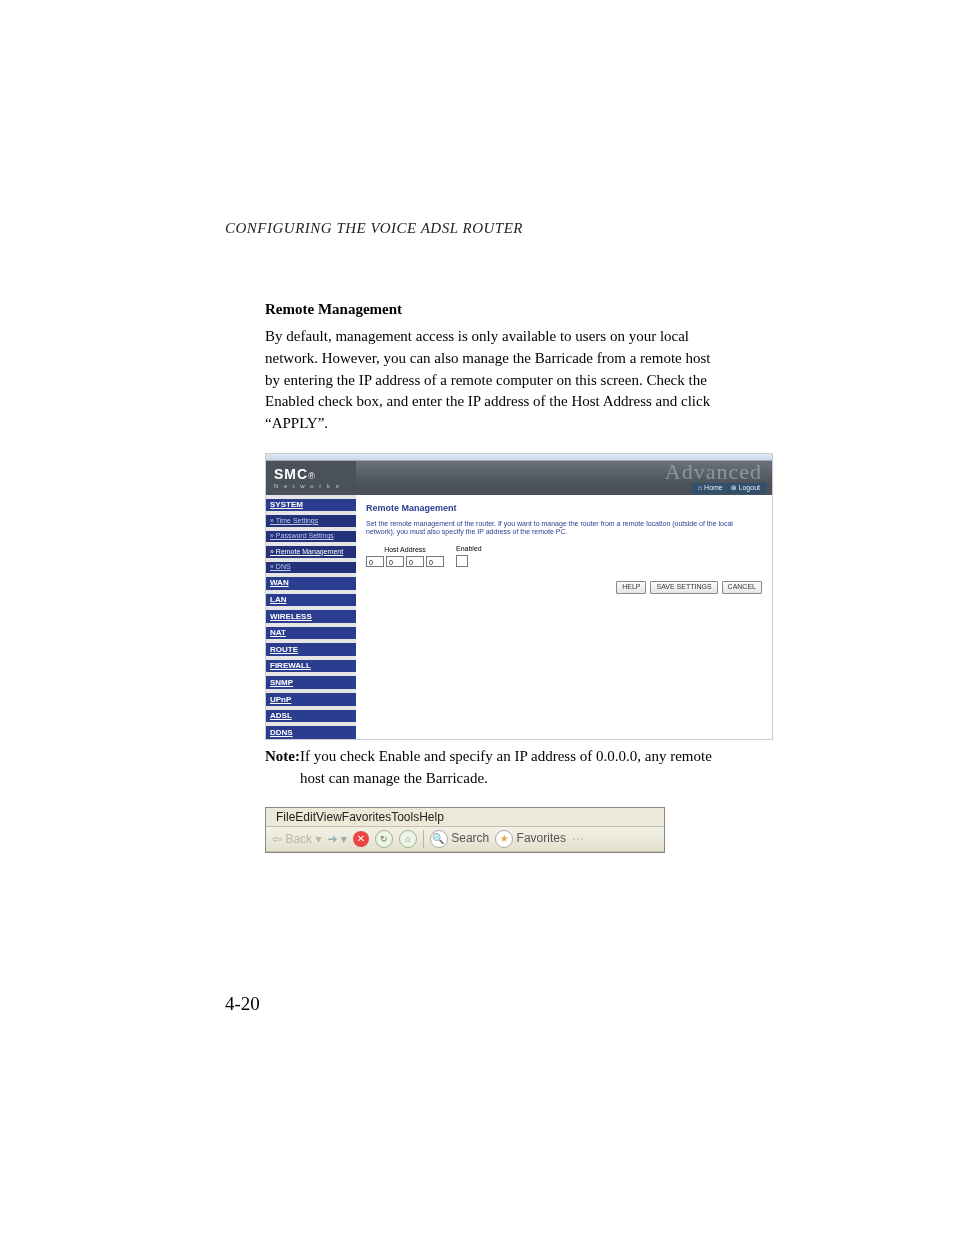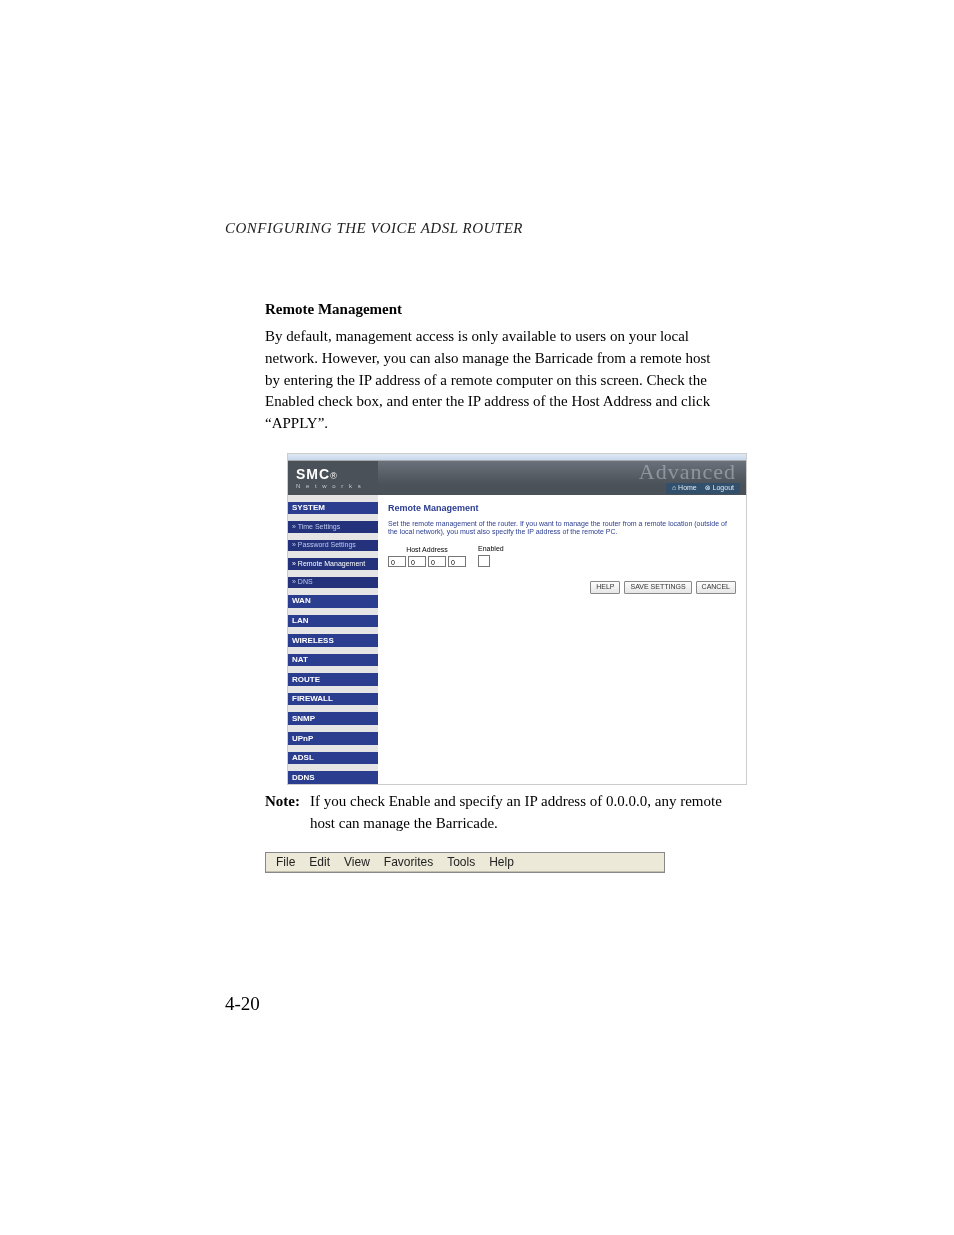--- a/index.html
+++ b/index.html
@@ -33,45 +33,43 @@
     font-size: 15px;
     margin: 0 0 8px 0;
   }
   .body-text {
     font-size: 15px;
     line-height: 1.45;
     margin: 0 0 18px 0;
   }
   .note-row {
     display: flex;
-    gap: 10px;
     font-size: 15px;
     line-height: 1.45;
     margin: 6px 0 18px 0;
   }
   .note-row .note-label { font-weight: bold; flex: 0 0 auto; }
   .note-row .note-text { flex: 1 1 auto; }
   .page-number {
     position: absolute;
     left: 225px;
     bottom: 220px;
     font-size: 19px;
   }
 
   
   .router-shot {
-    width: 460px;
+    width: 508px;
     background: #6d28d9;
     border: 1px solid #ccc;
     box-sizing: border-box;
     margin-bottom: 6px;
     font-family: Tahoma, Verdana, sans-serif;
     font-size: 9px;
     line-height: 1.2;
-    margin-left: 22px;
   }
   .rs-titlebar {
     height: 6px;
     background: linear-gradient(#dfe9f5,#c7d7ec);
     border-bottom: 1px solid #aaa;
   }
   .rs-header {
     display: flex;
     align-items: stretch;
     height: 34px;
@@ -118,23 +116,24 @@
   .rs-body { display: flex; align-items: stretch; }
   .rs-nav {
     width: 90px;
     background: #2b3d8f;
     color: #fff;
     font-size: 8px;
     font-weight: bold;
   }
   .rs-nav .nav-item {
     padding: 1.5px 4px;
-    border-top: 7px solid #e5e5e5;
+    border-top: 4px solid #e5e5e5;
     white-space: nowrap;
     overflow: hidden;
+    text-decoration: underline;
   }
   .rs-nav .nav-item.child {
     background: #23327a;
     color: #bfcaf0;
     font-weight: normal;
     font-size: 7px;
   }
   .rs-nav .nav-item.child.active { color: #fff; }
   .rs-pane {
     flex: 1;
@@ -205,21 +204,20 @@
   .ie-shot {
     width: 400px;
     border: 1px solid #888;
     font-family: Tahoma, Verdana, sans-serif;
     background: #ece9d8;
     margin-top: 10px;
     box-sizing: border-box;
   }
   .ie-menu {
     display: flex;
-    gap: 14px;
     padding: 2px 10px;
     font-size: 12px;
     color: #222;
     border-bottom: 1px solid #c2bfae;
     background: #ece9d8;
   }
   .ie-toolbar {
     display: flex;
     align-items: center;
     gap: 6px;
@@ -345,18 +343,29 @@
 
     <div class="ie-shot">
       <div class="ie-menu">
         <span>File</span>
         <span>Edit</span>
         <span>View</span>
         <span>Favorites</span>
         <span>Tools</span>
         <span>Help</span>
       </div>
+      <div class="ie-toolbar">
+        <span class="ghost">⇦ <span>Back</span> ▾</span>
+        <span class="arrow">➔ ▾</span>
+        <span class="ie-ico stop">✕</span>
+        <span class="ie-ico refresh">↻</span>
+        <span class="ie-ico home">⌂</span>
+        <span class="sep"></span>
+        <span><span class="ie-ico search">🔍</span> <span>Search</span></span>
+        <span><span class="ie-ico fav">★</span> <span>Favorites</span></span>
+        <span class="ghost">⋯</span>
+      </div>
     </div>
 
   </div>
 
   <div class="page-number">4-20</div>
 </div>
 
 </body></html>

